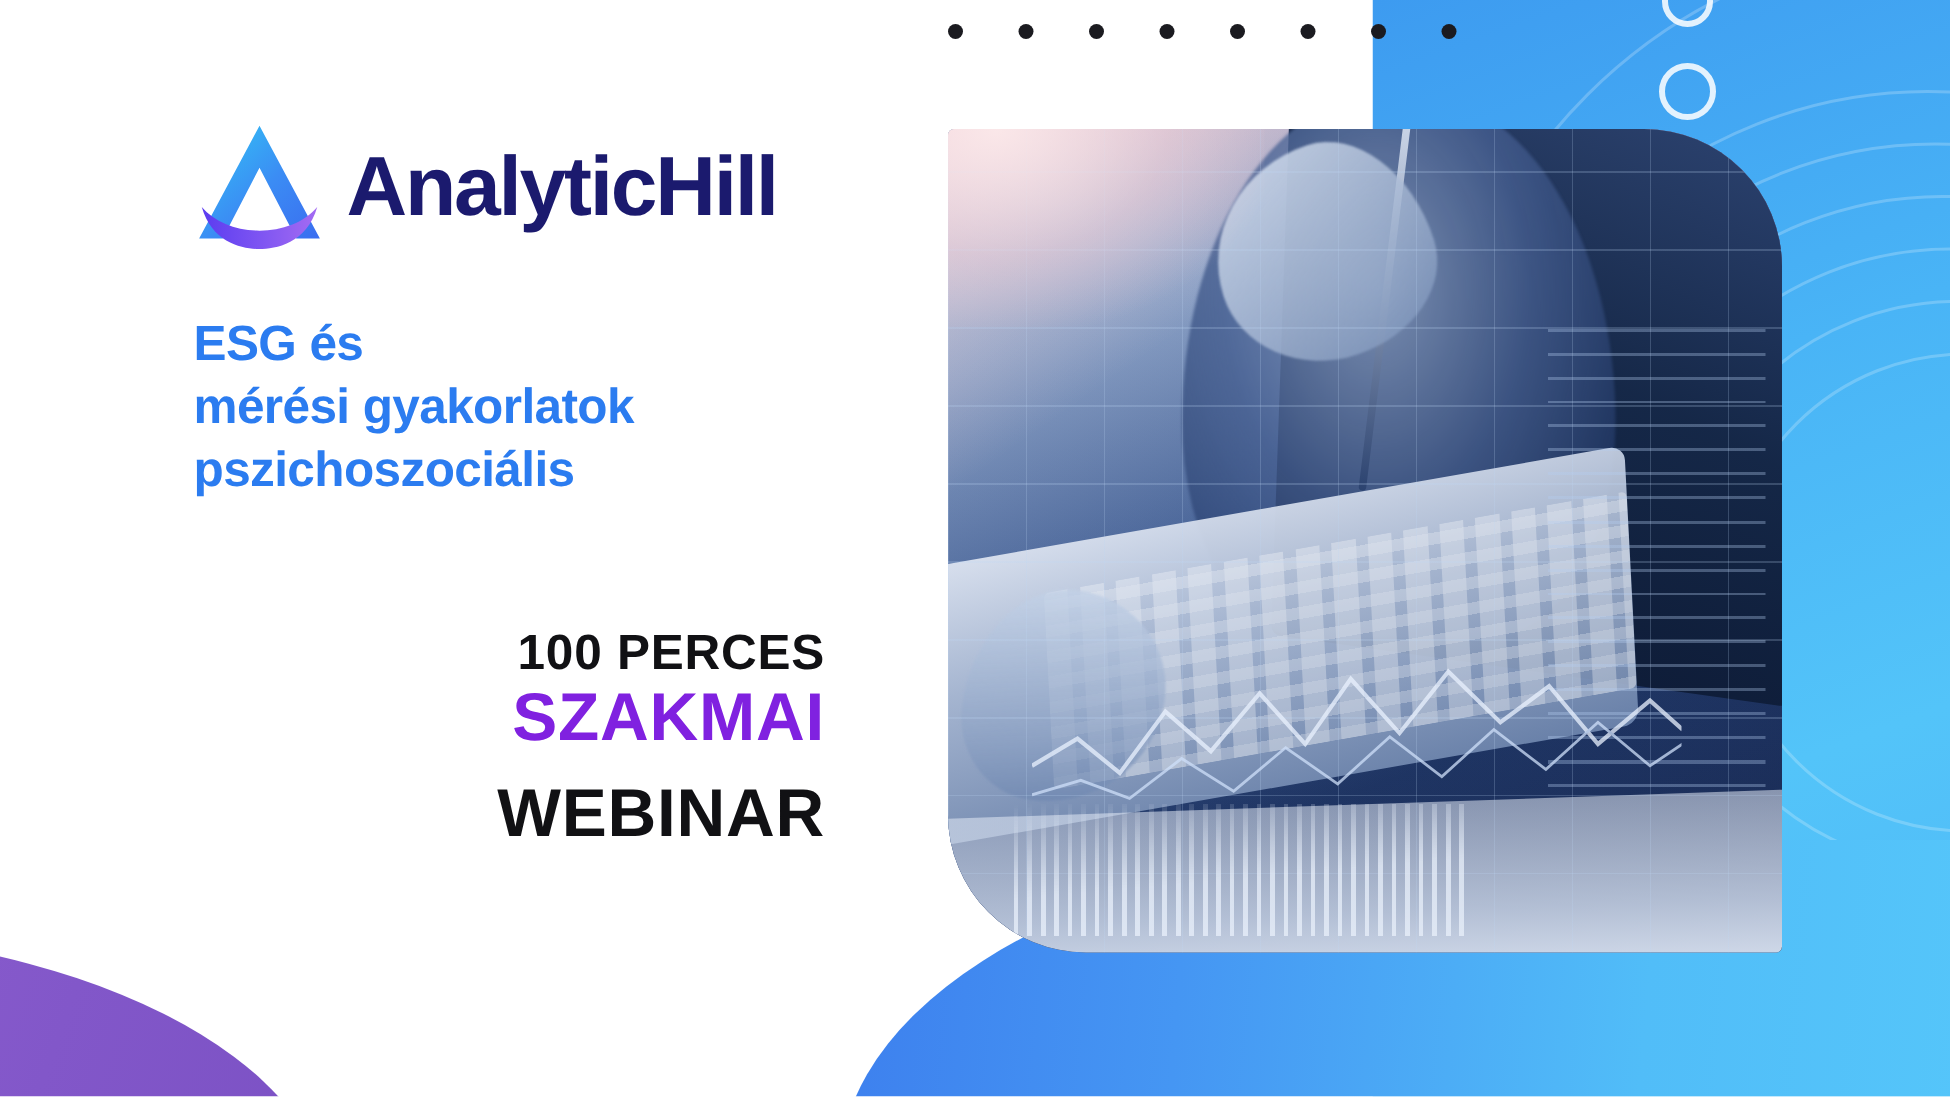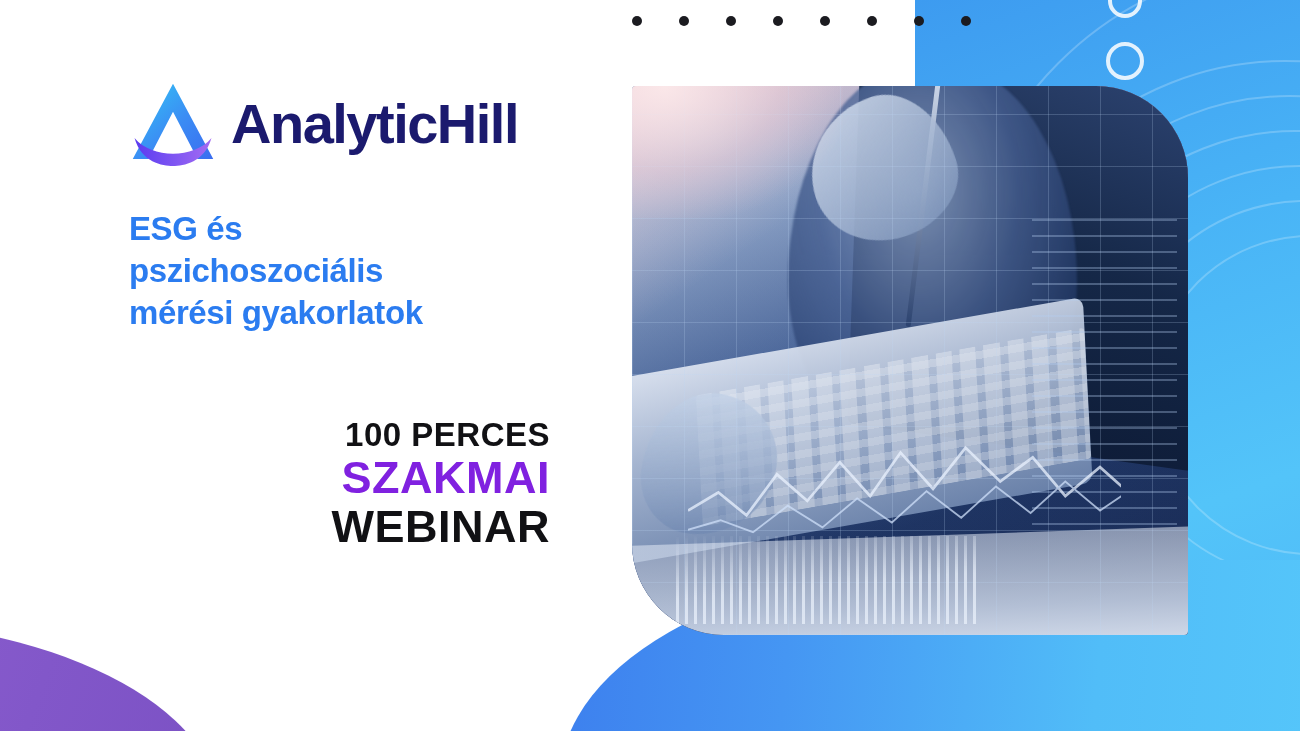--- a/index.html
+++ b/index.html
@@ -221,21 +221,21 @@
     width:420px;
   }
   .sub-line{
     font-weight:700;
     line-height:1.04;
     white-space:nowrap;
     text-align:right;
   }
   .sub-1{ font-size:33px; letter-spacing:0.5px; color:#111114; }
   .sub-2{ font-size:45px; letter-spacing:0.5px; color:#8021e0; margin-top:3px; }
-  .sub-3{ font-size:45px; letter-spacing:0.5px; color:#111114; margin-top:2px; }
+  .sub-3{ font-size:45px; letter-spacing:0.5px; color:#111114; margin-top:17px; }
 </style>
 </head>
 <body>
 
 <div class="banner">
 
   <div class="blue-panel">
     <div class="arc" style="left:60px;  top:60px;  width:620px; height:620px;"></div>
     <div class="arc" style="left:95px;  top:95px;  width:560px; height:560px;"></div>
     <div class="arc" style="left:130px; top:130px; width:500px; height:500px;"></div>
@@ -302,22 +302,22 @@
           </linearGradient>
         </defs>
         <path d="M50 2 L96 88 L78 88 L50 34 L22 88 L4 88 Z" fill="url(#triGrad)"></path>
         <path d="M6 64 C 26 88, 74 88, 94 64 C 86 92, 62 96, 50 96 C 38 96, 14 92, 6 64 Z" fill="url(#swooshGrad)"></path>
       </svg>
       <div class="logo-word">AnalyticHill</div>
     </div>
 
     <div class="headline">
       <div>ESG és</div>
+      <div>mérési gyakorlatok</div>
       <div>pszichoszociális</div>
-      <div>mérési gyakorlatok</div>
     </div>
 
     <div class="sub-block">
       <div class="sub-line sub-1">100 PERCES</div>
       <div class="sub-line sub-2">SZAKMAI</div>
       <div class="sub-line sub-3">WEBINAR</div>
     </div>
 
   </div>
 

